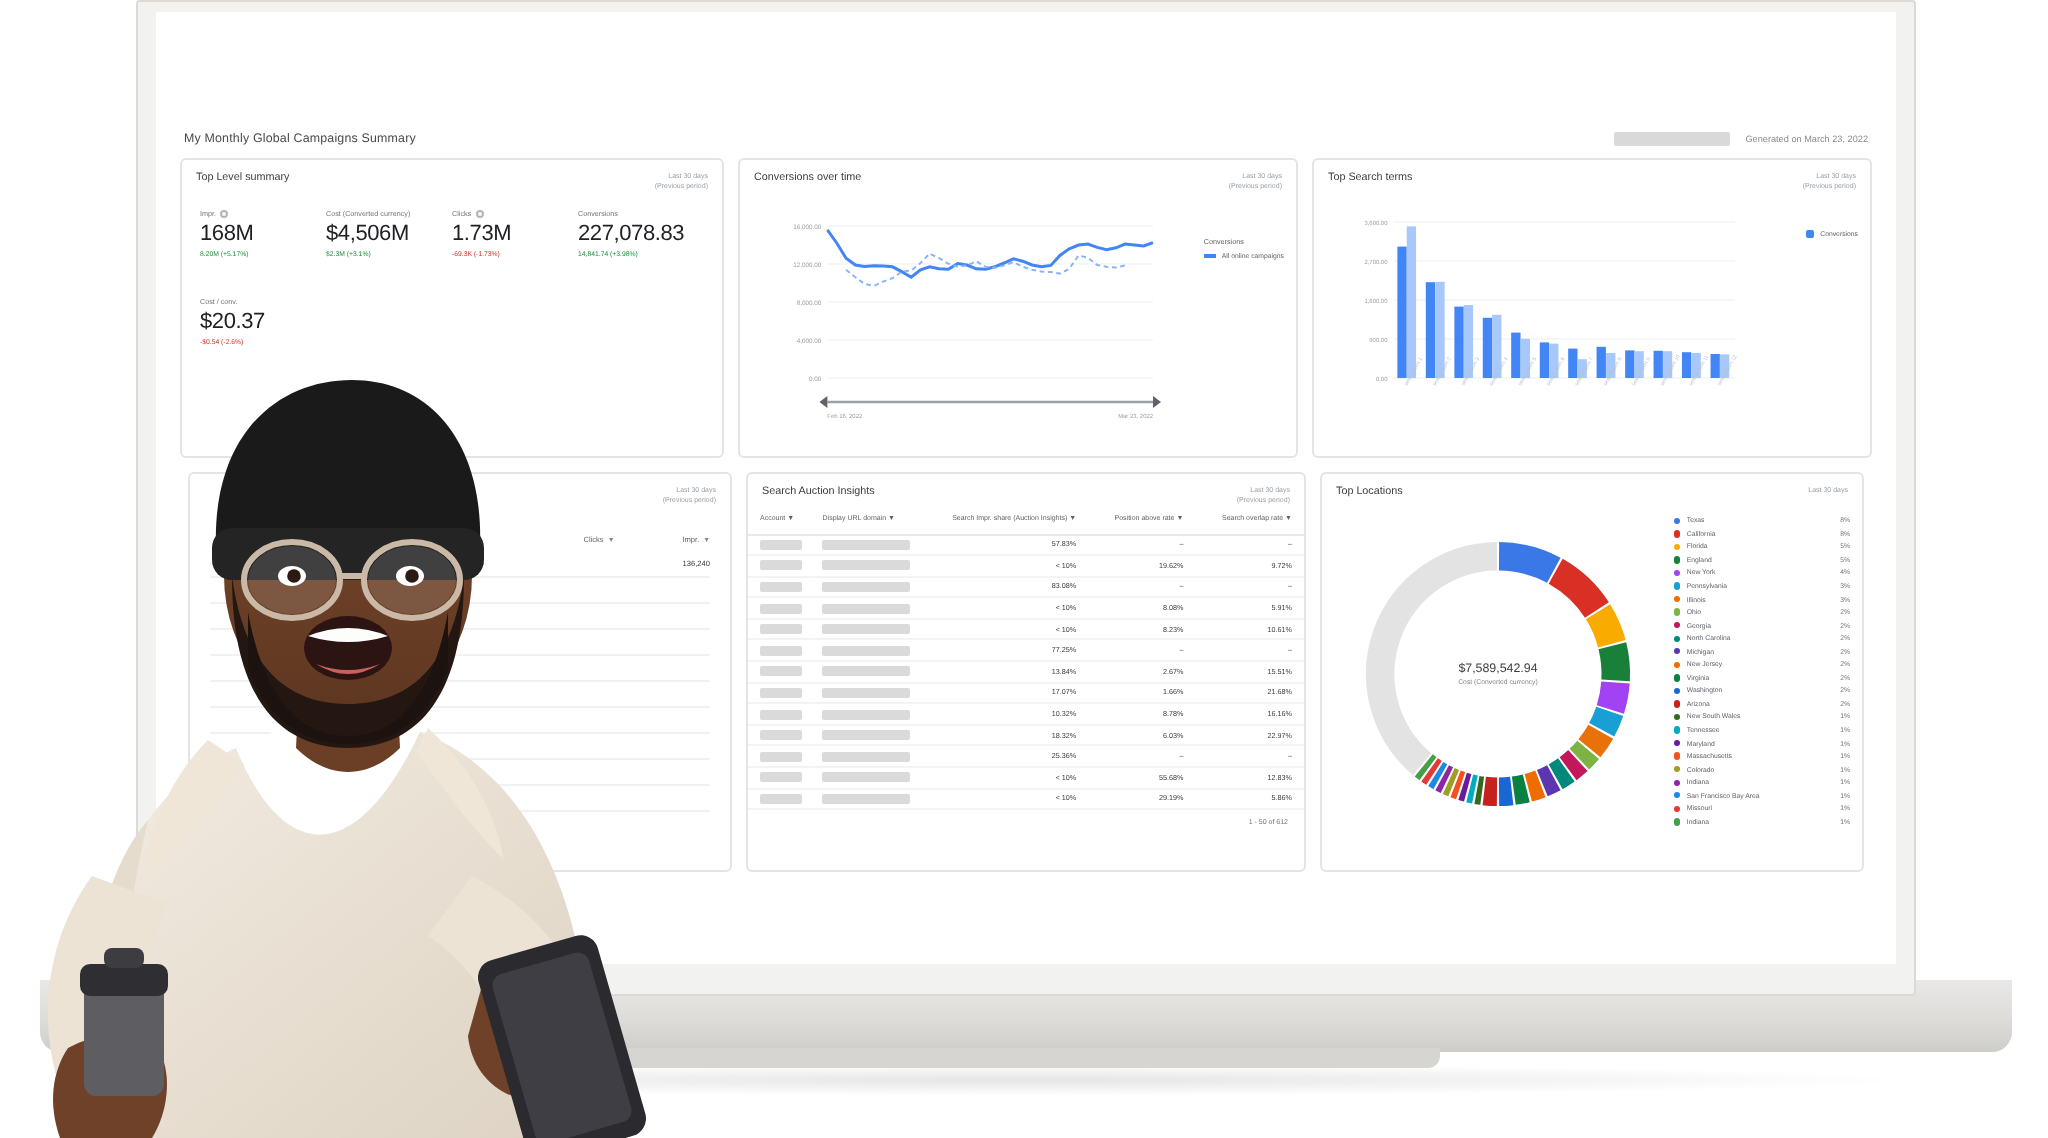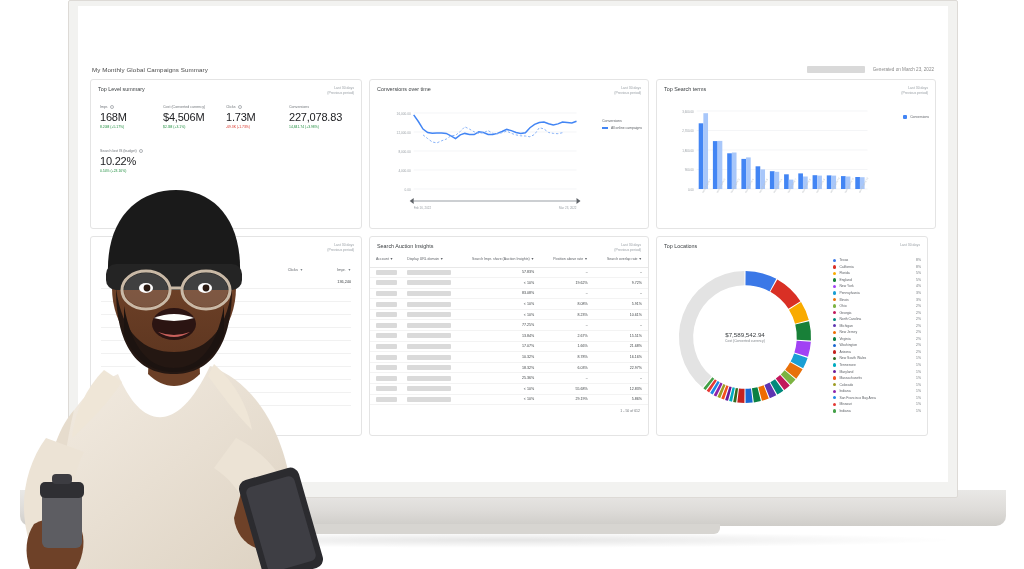--- a/index.html
+++ b/index.html
@@ -54,21 +54,21 @@
   .report-head {
     display: flex; align-items: center; justify-content: space-between;
     padding: 12px 14px 6px 14px;
   }
   .report-title { font-size: 6.2px; color: #4a4a4a; letter-spacing: .1px; }
   .report-head-right { display: flex; align-items: center; gap: 8px; }
   .head-chip { width: 58px; height: 7px; background: #d9d9d9; border-radius: 1px; }
   .generated { font-size: 4.6px; color: #8a8a8a; }
 
   .grid { padding: 0 12px; display: flex; flex-direction: column; gap: 7px; }
-  .row { display: flex; gap: 7px; }
+  .row { display: flex; gap: 7px; justify-content: center; }
 
   .card {
     background: #fff; border: 1px solid #e4e4e4; border-radius: 3px;
     position: relative; overflow: hidden;
   }
   .card-head { display: flex; justify-content: space-between; align-items: flex-start; padding: 6px 7px 2px 7px; }
   .card-title { font-size: 5.4px; color: #3c4043; }
   .period { font-size: 3.5px; color: #9aa0a6; line-height: 1.35; text-align: right; }
 
   
@@ -197,25 +197,24 @@
                 </div>
                 <div class="kpi">
                   <div class="kpi-label">
                     <span>Conversions</span>
                   </div>
                   <div class="kpi-value">227,078.83</div>
                   <div class="kpi-delta up">14,841.74 (+3.98%)</div>
                 </div>
                 <div class="kpi half">
                   <div class="kpi-label">
-                    <span>Search lost IS (budget)</span>
-                    <span class="info-dot"></span>
-                  </div>
-                  <div class="kpi-value">10.22%</div>
-                  <div class="kpi-delta up">0.54% (+23.16%)</div>
+                    <span>Cost / conv.</span>
+                  </div>
+                  <div class="kpi-value">$20.37</div>
+                  <div class="kpi-delta down">-$0.54 (-2.6%)</div>
                 </div>
               </div>
           </div>
 
           <div class="card c-line">
             <div class="card-head">
               <div class="card-title">Conversions over time</div>
               <div class="period">
                 <div>Last 30 days</div>
                 <div>(Previous period)</div>

